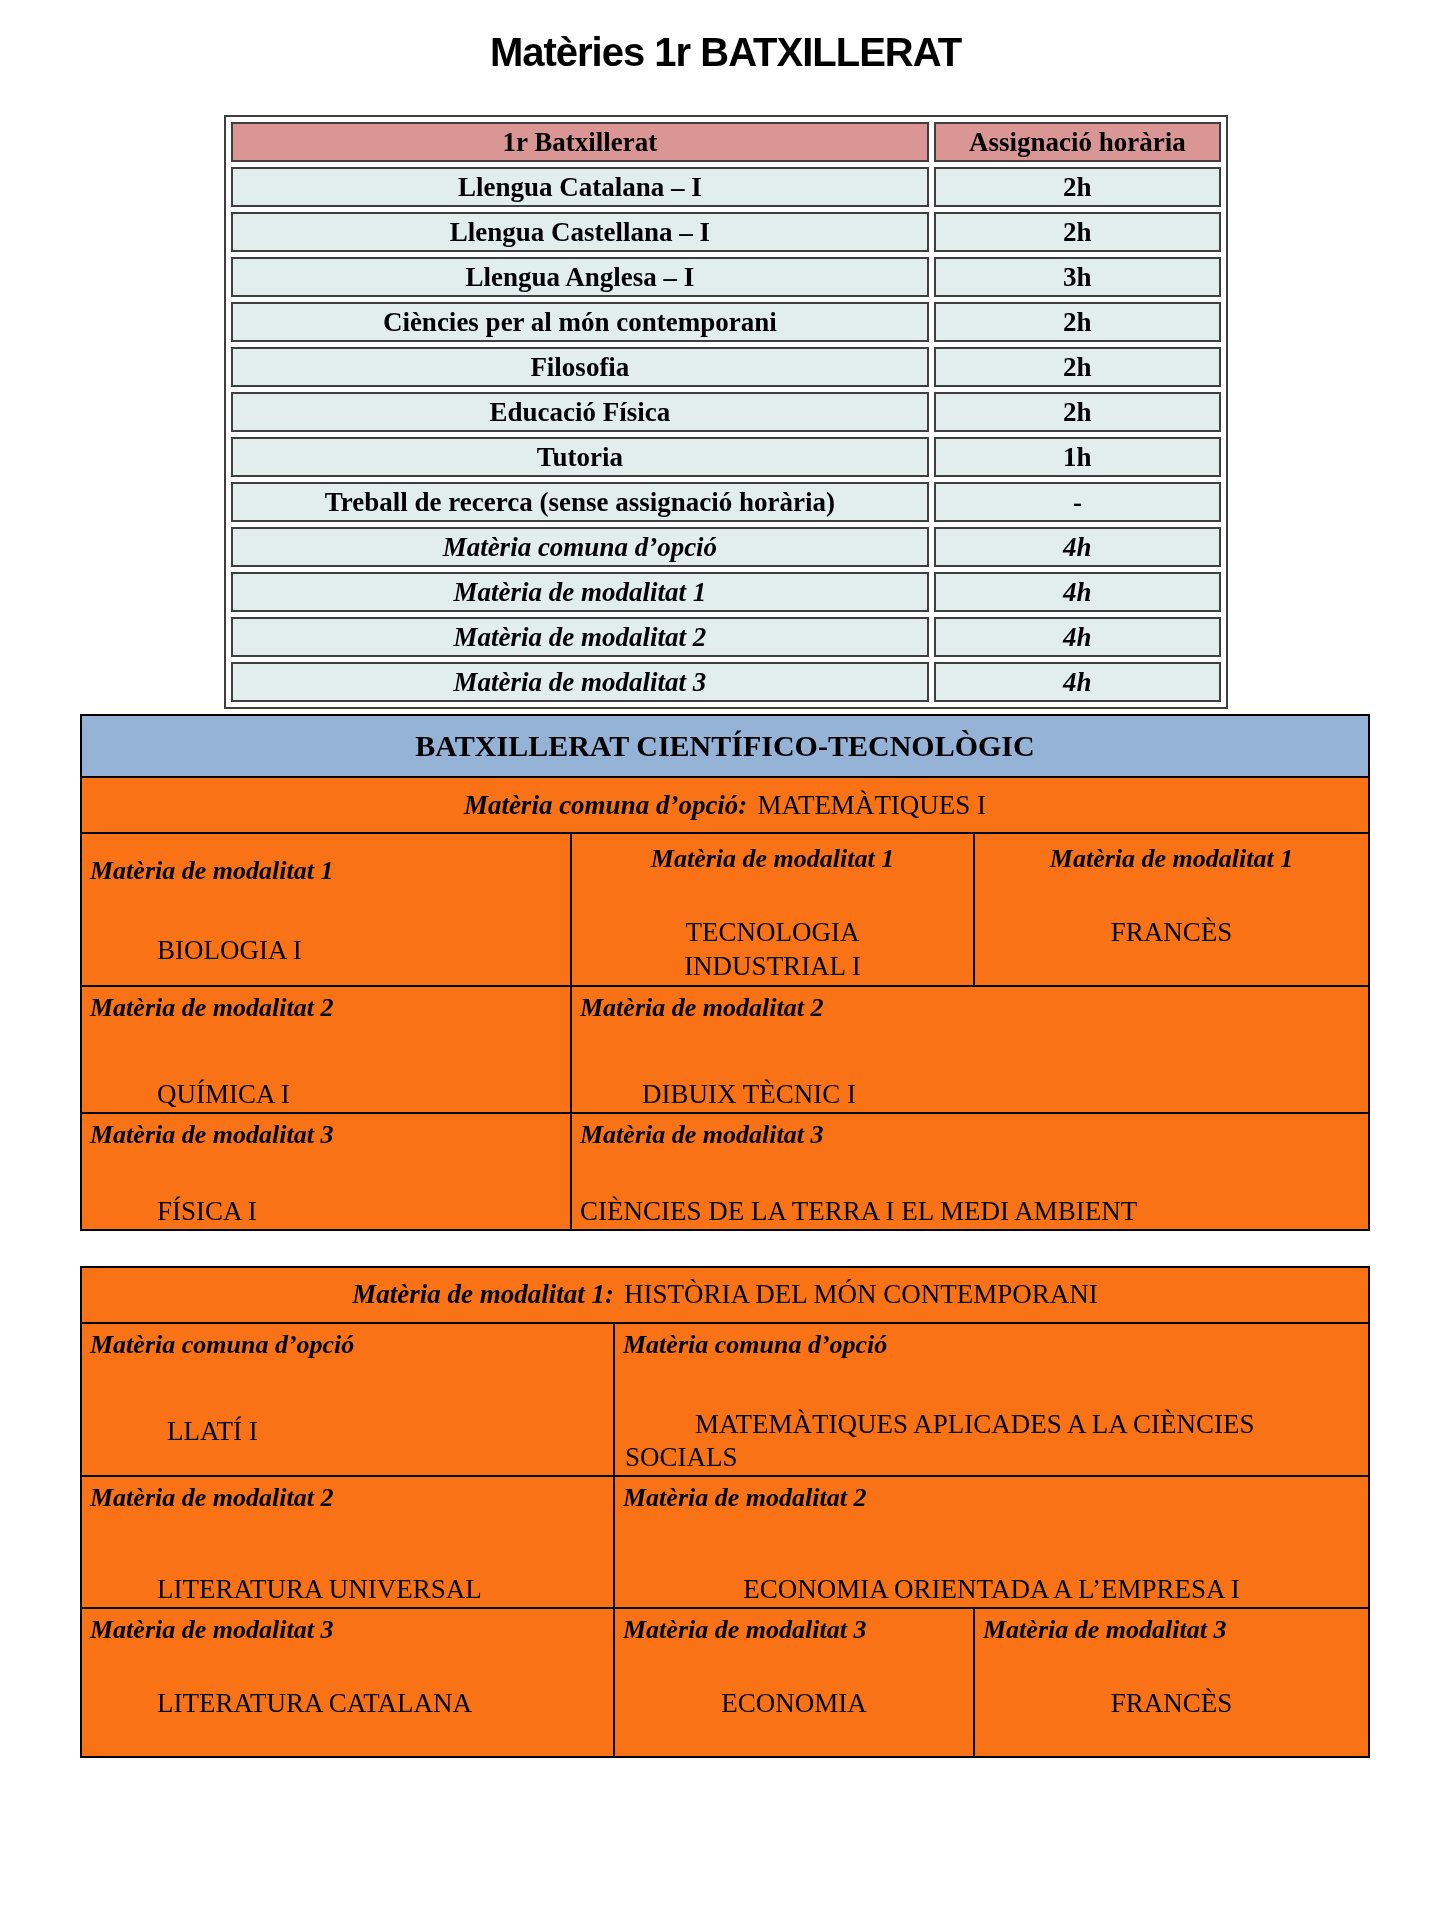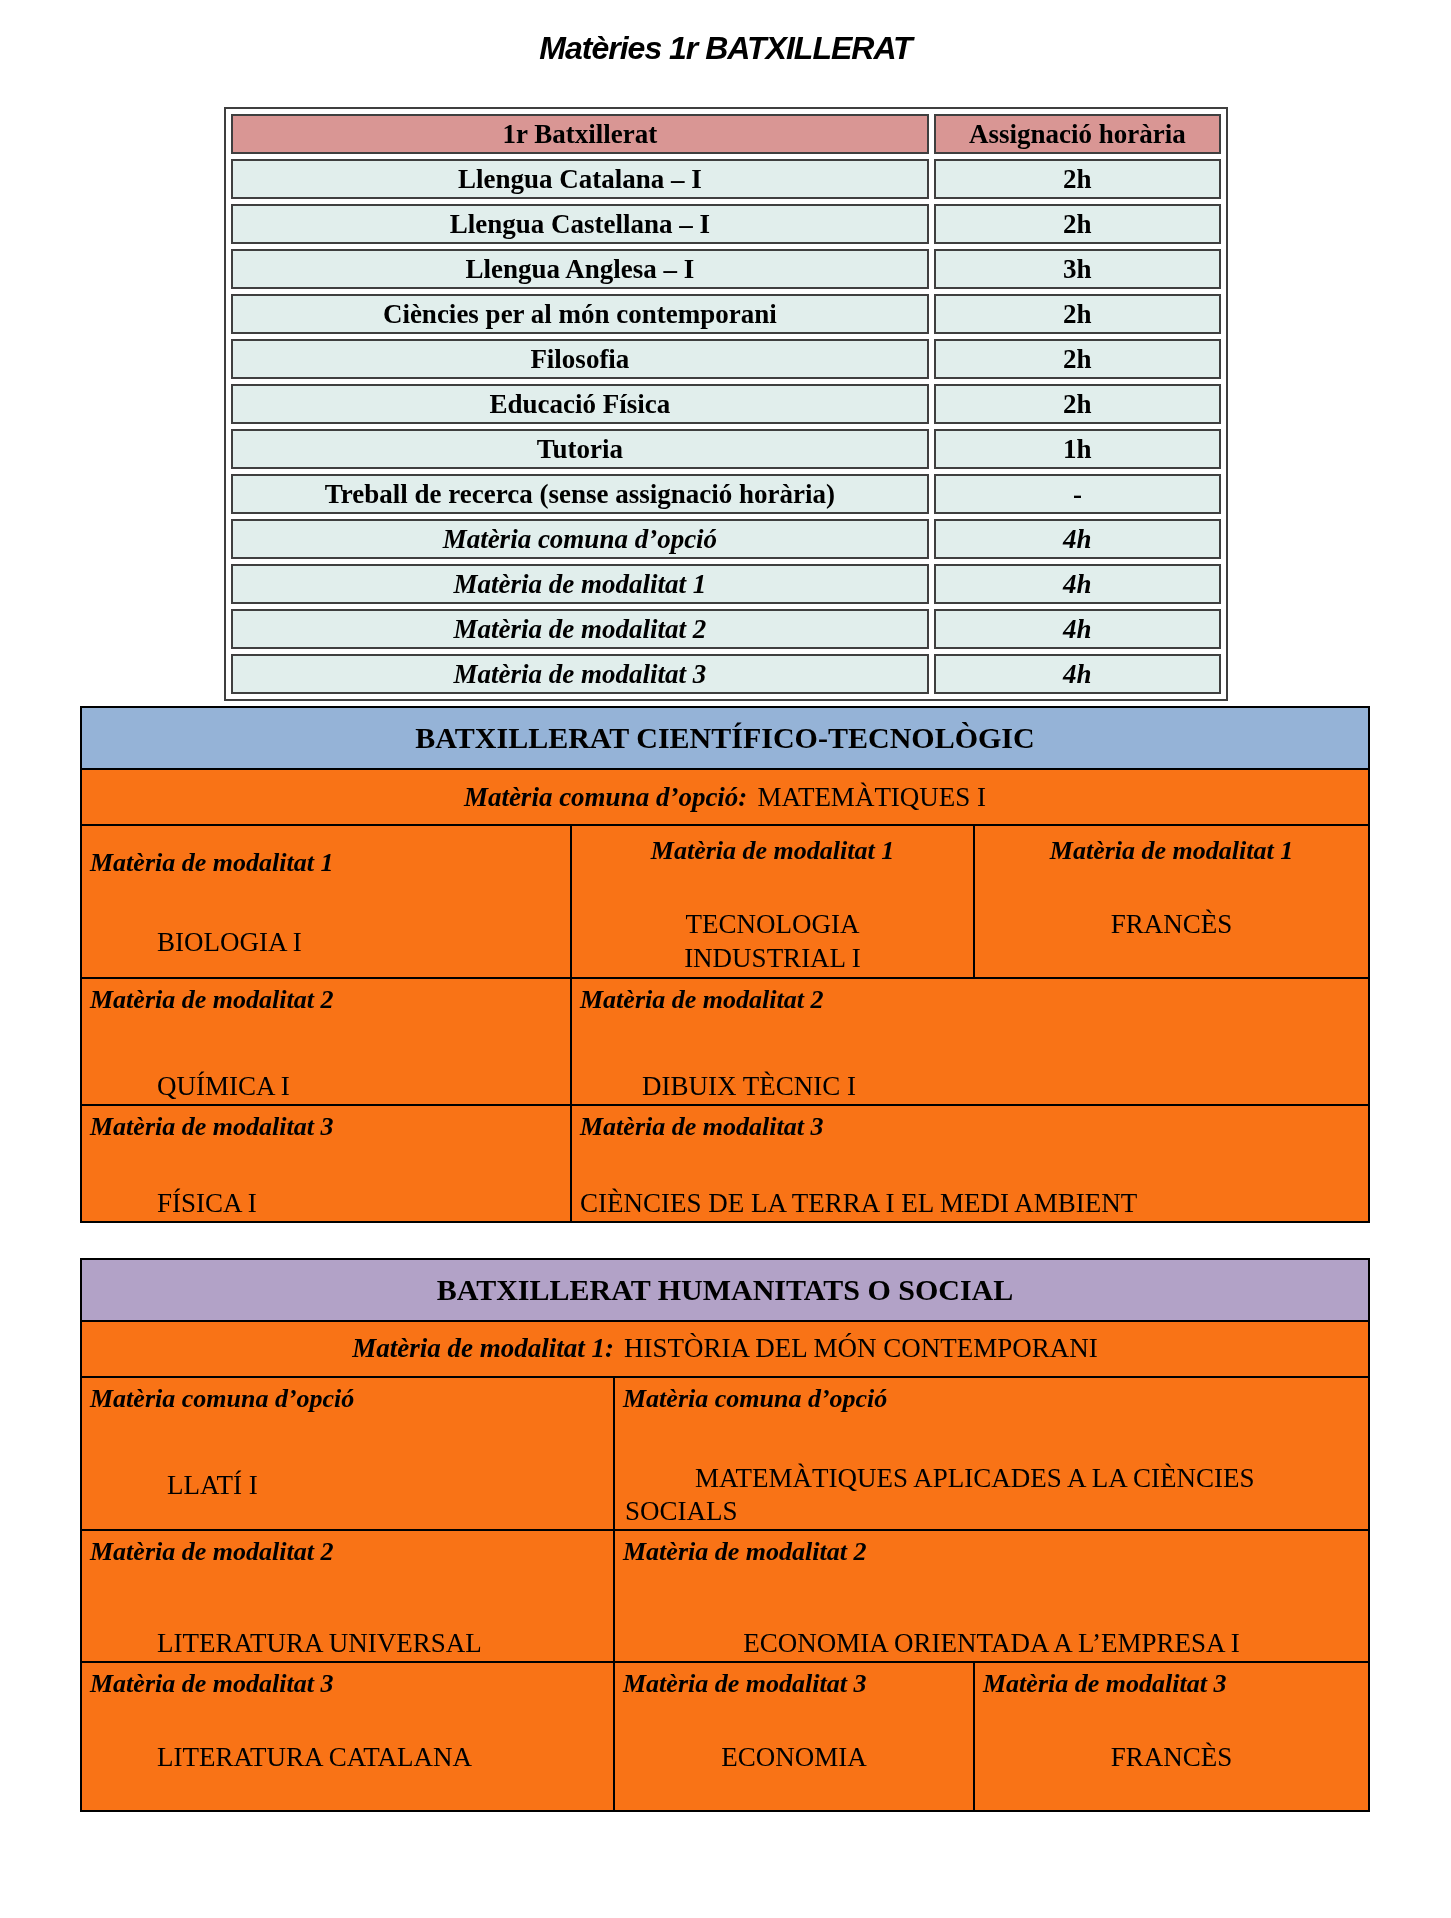--- a/index.html
+++ b/index.html
@@ -1,21 +1,21 @@
 <!DOCTYPE html>
 <html><head>
 <meta charset="utf-8">
 <style>
   html,body{margin:0;padding:0;background:#ffffff;}
   .page{position:relative;width:1451px;height:1918px;background:#fff;overflow:hidden;
         font-family:"Liberation Serif", serif;color:#000;}
   .doc-title{margin:14px 0 0 0;text-align:center;font-family:"Liberation Sans", sans-serif;
         font-weight:bold;font-size:35px;letter-spacing:-1px;}
   .doc-subtitle{margin:30px 0 0 0;text-align:center;font-family:"Liberation Sans", sans-serif;
-        font-weight:bold;font-size:32px;letter-spacing:-1px;font-style:italic;}
+        font-weight:bold;font-size:40px;letter-spacing:-1px;}
 
   
   .t1-wrap{width:1004px;margin:40px auto 0 auto;border:2px solid #3f3f3f;box-sizing:border-box;background:#fff;}
   .t1{border-collapse:separate;border-spacing:5px;width:100%;table-layout:fixed;}
   .t1 td,.t1 th{border:2px solid #3f3f3f;height:36px;text-align:center;vertical-align:middle;
         font-size:27px;font-weight:bold;padding:0 4px;overflow:hidden;}
   .t1 th{background:#d99694;}
   .t1 td{background:#e1eeec;}
   .t1 .c-subj{width:625px;}
   .t1 .c-hours{width:256px;}
@@ -170,23 +170,20 @@
 
   <div class="gap35"></div>
 
   <table class="block purple">
     <colgroup>
         <col style="width:533px">
         <col style="width:360px">
         <col style="width:395px">
       </colgroup>
     <tbody>
-        <tr>
-      <th class="banner" colspan="3">BATXILLERAT HUMANITATS O SOCIAL</th>
-    </tr>
     <tr>
       <td class="linecell h76" colspan="3">
         <span class="lbl-inline">Matèria de modalitat 1:</span><span class="val-inline">HISTÒRIA DEL MÓN CONTEMPORANI</span>
       </td>
     </tr>
     <tr>
       <td class="h135">
         <div class="lab">Matèria comuna d’opció</div>
         <div class="sub ind75 mt55" style="padding-left:85px;">LLATÍ I</div>
       </td>

